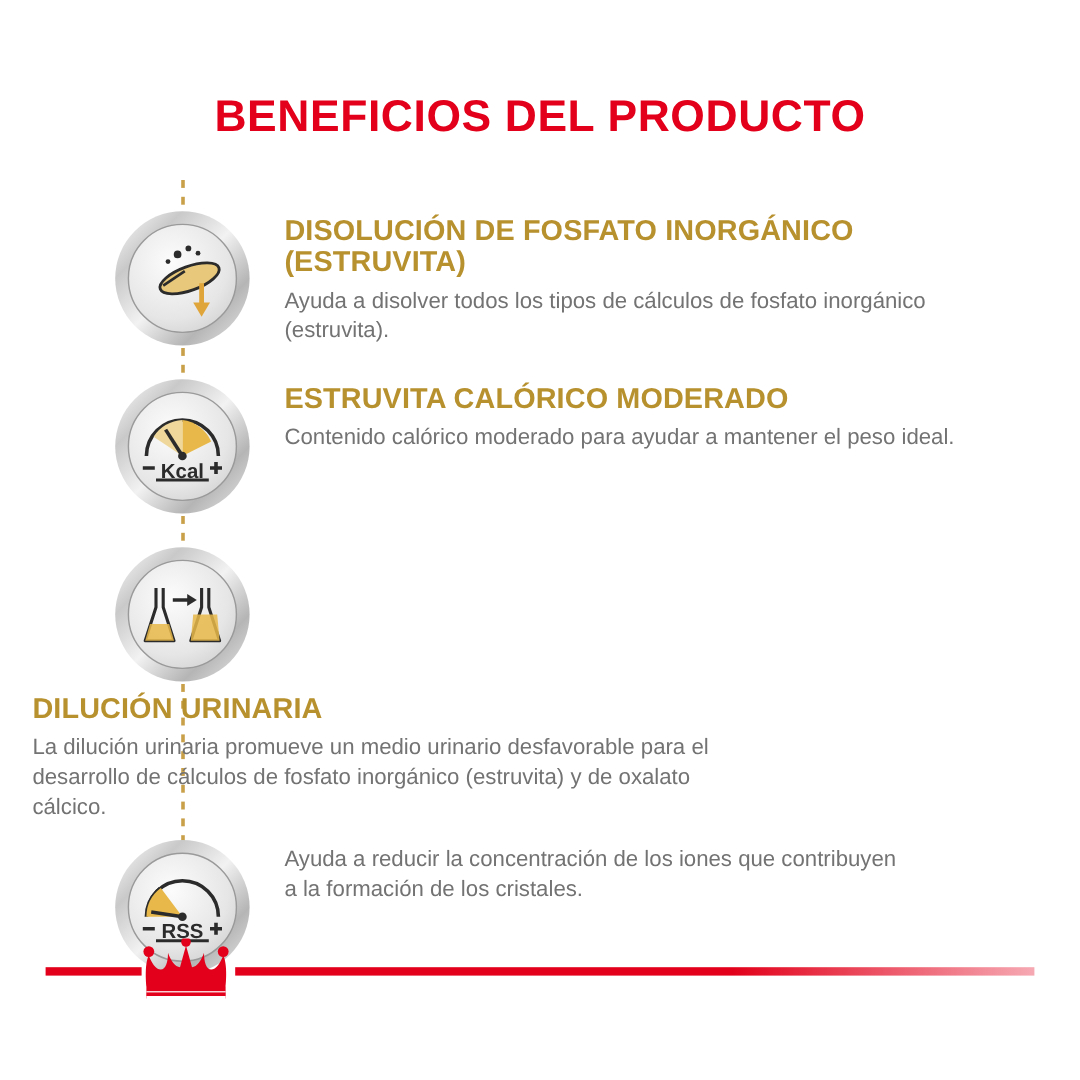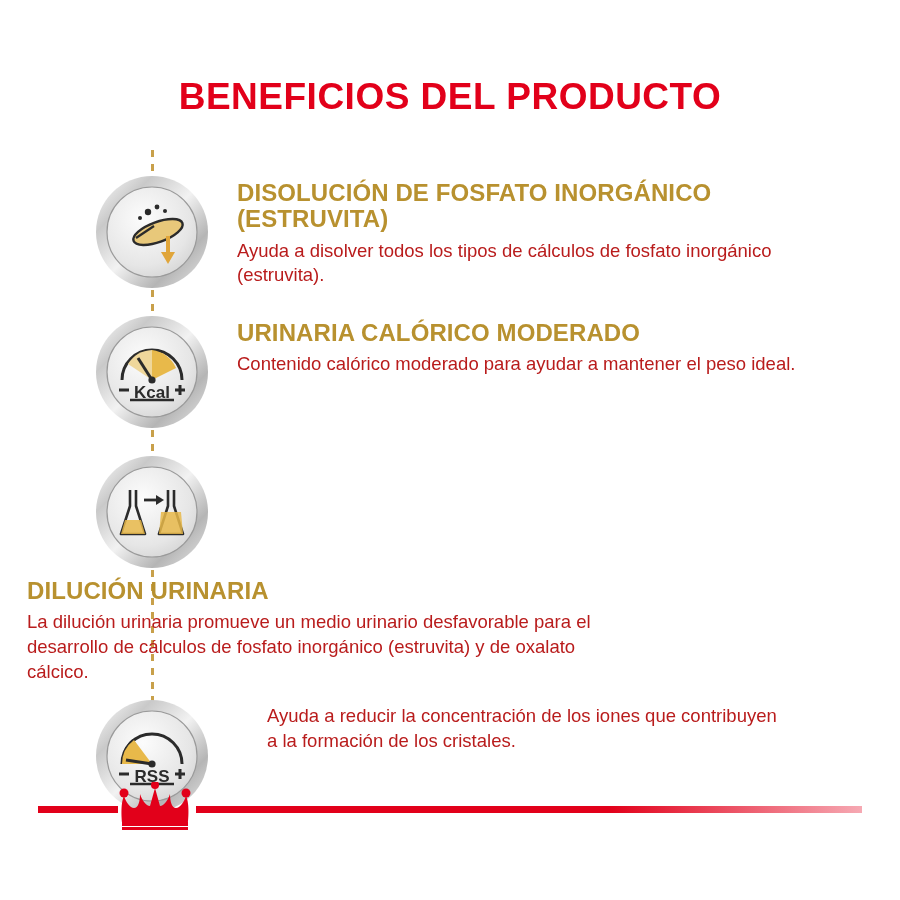--- a/index.html
+++ b/index.html
@@ -81,21 +81,21 @@
   .benefit-title {
     font-size: 24px;
     font-weight: bold;
     color: #b8912f;
     letter-spacing: 0.1px;
     line-height: 1.1;
     margin-bottom: 6px;
   }
   .benefit-desc {
     font-size: 18.5px;
-    color: #b91c1c;
+    color: #737373;
     line-height: 1.33;
     font-family: "Liberation Sans", sans-serif;
   }
 
   
   .row-0 { margin-bottom: 22px; }
   .row-1 { margin-bottom: 22px; }
   .row-2 { margin-bottom: 12px; flex-direction: column; }
   .row-3 { margin-bottom: 0; }
 
@@ -208,21 +208,21 @@
           <circle cx="58" cy="66" r="3.6" fill="#2b2b2b"></circle>
 
           <path d="M25 76 L35 76" stroke="#2b2b2b" stroke-width="3"></path>
           <path d="M81 76 L91 76 M86 71 L86 81" stroke="#2b2b2b" stroke-width="3"></path>
 
           <path d="M36 86 L80 86" stroke="#2b2b2b" stroke-width="2.4"></path>
           <text x="58" y="84" text-anchor="middle" font-family="Liberation Sans, sans-serif" font-size="17" font-weight="bold" fill="#2b2b2b">Kcal</text>
         </svg>
       </div>
       <div class="benefit-text">
-        <div class="benefit-title">URINARIA CALÓRICO MODERADO</div>
+        <div class="benefit-title">ESTRUVITA CALÓRICO MODERADO</div>
         <div class="benefit-desc">Contenido calórico moderado para ayudar a mantener el peso ideal.</div>
       </div>
     </div>
 
     <div class="benefit row-2">
       <div class="icon-wrap">
         <svg width="116" height="116" viewBox="0 0 116 116" xmlns="http://www.w3.org/2000/svg">
           <defs>
             <linearGradient id="ring3" x1="0%" y1="0%" x2="100%" y2="100%">
               <stop offset="0%" stop-color="#ffffff"></stop>
@@ -284,21 +284,21 @@
           <path d="M58 66 L32 62" stroke="#2b2b2b" stroke-width="3" fill="none"></path>
           <circle cx="58" cy="66" r="3.6" fill="#2b2b2b"></circle>
 
           <path d="M25 76 L35 76" stroke="#2b2b2b" stroke-width="3"></path>
           <path d="M81 76 L91 76 M86 71 L86 81" stroke="#2b2b2b" stroke-width="3"></path>
           <path d="M36 86 L80 86" stroke="#2b2b2b" stroke-width="2.4"></path>
           <text x="58" y="84" text-anchor="middle" font-family="Liberation Sans, sans-serif" font-size="17" font-weight="bold" fill="#2b2b2b">RSS</text>
         </svg>
       </div>
       <div class="benefit-text">
-        <div class="benefit-desc" style="white-space: pre-line; margin-left: 30px;">Ayuda a reducir la concentración de los iones que contribuyen
+        <div class="benefit-desc" style="white-space: pre-line;">Ayuda a reducir la concentración de los iones que contribuyen
 a la formación de los cristales.</div>
       </div>
     </div>
 
   </div>
 
   <div class="footer">
     <div class="footer-rule-left"></div>
     <div class="footer-rule-right"></div>
     <div class="crown">

